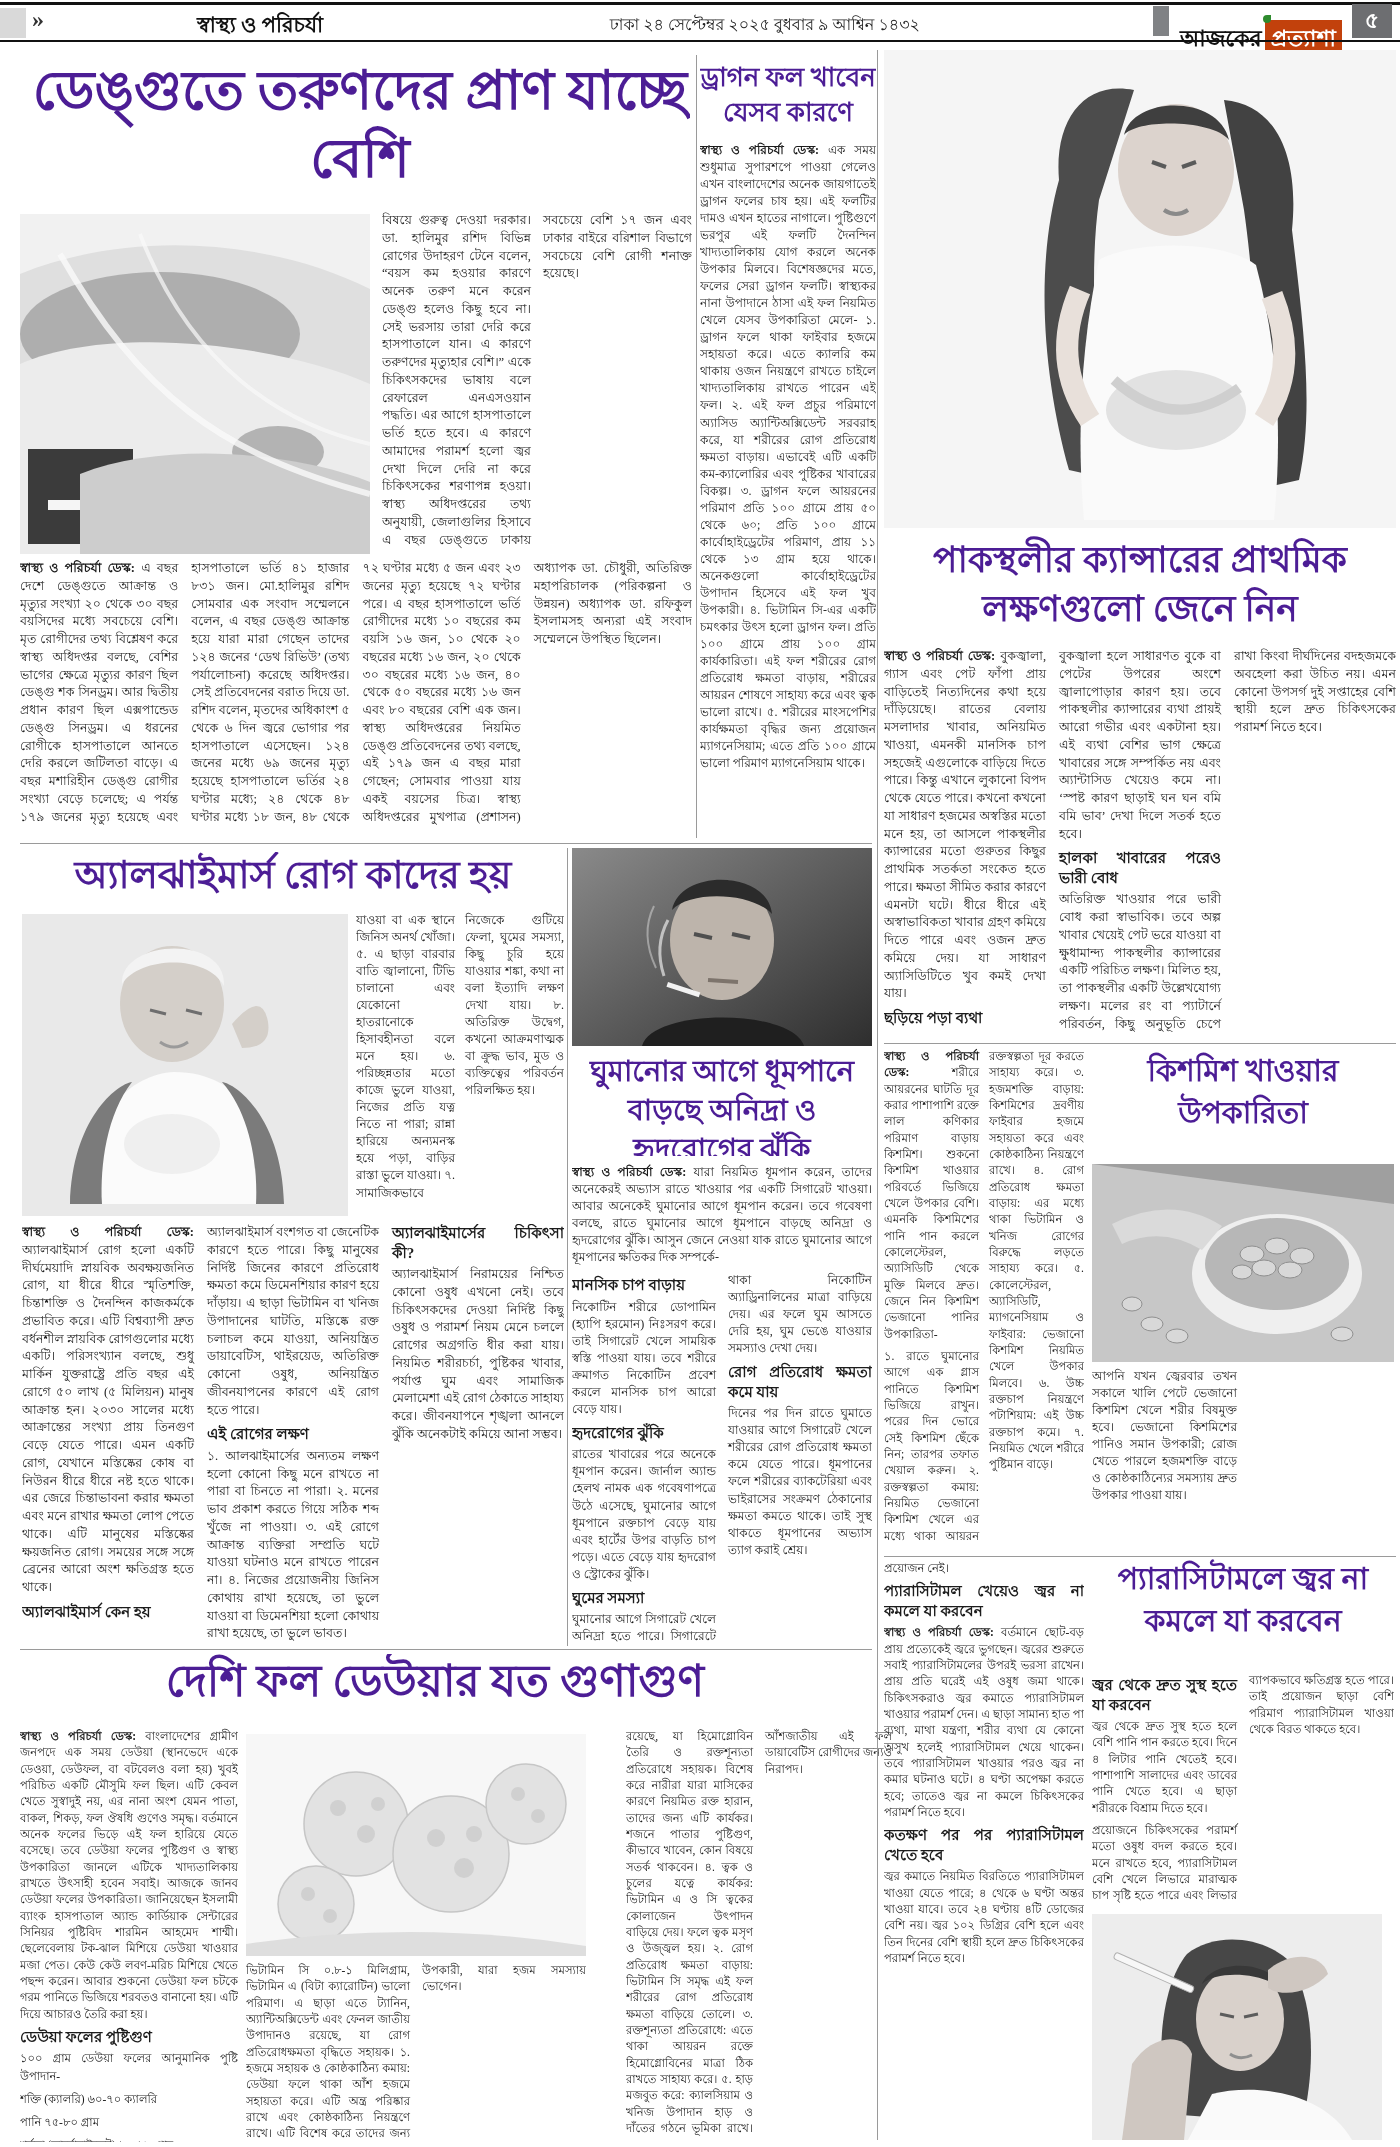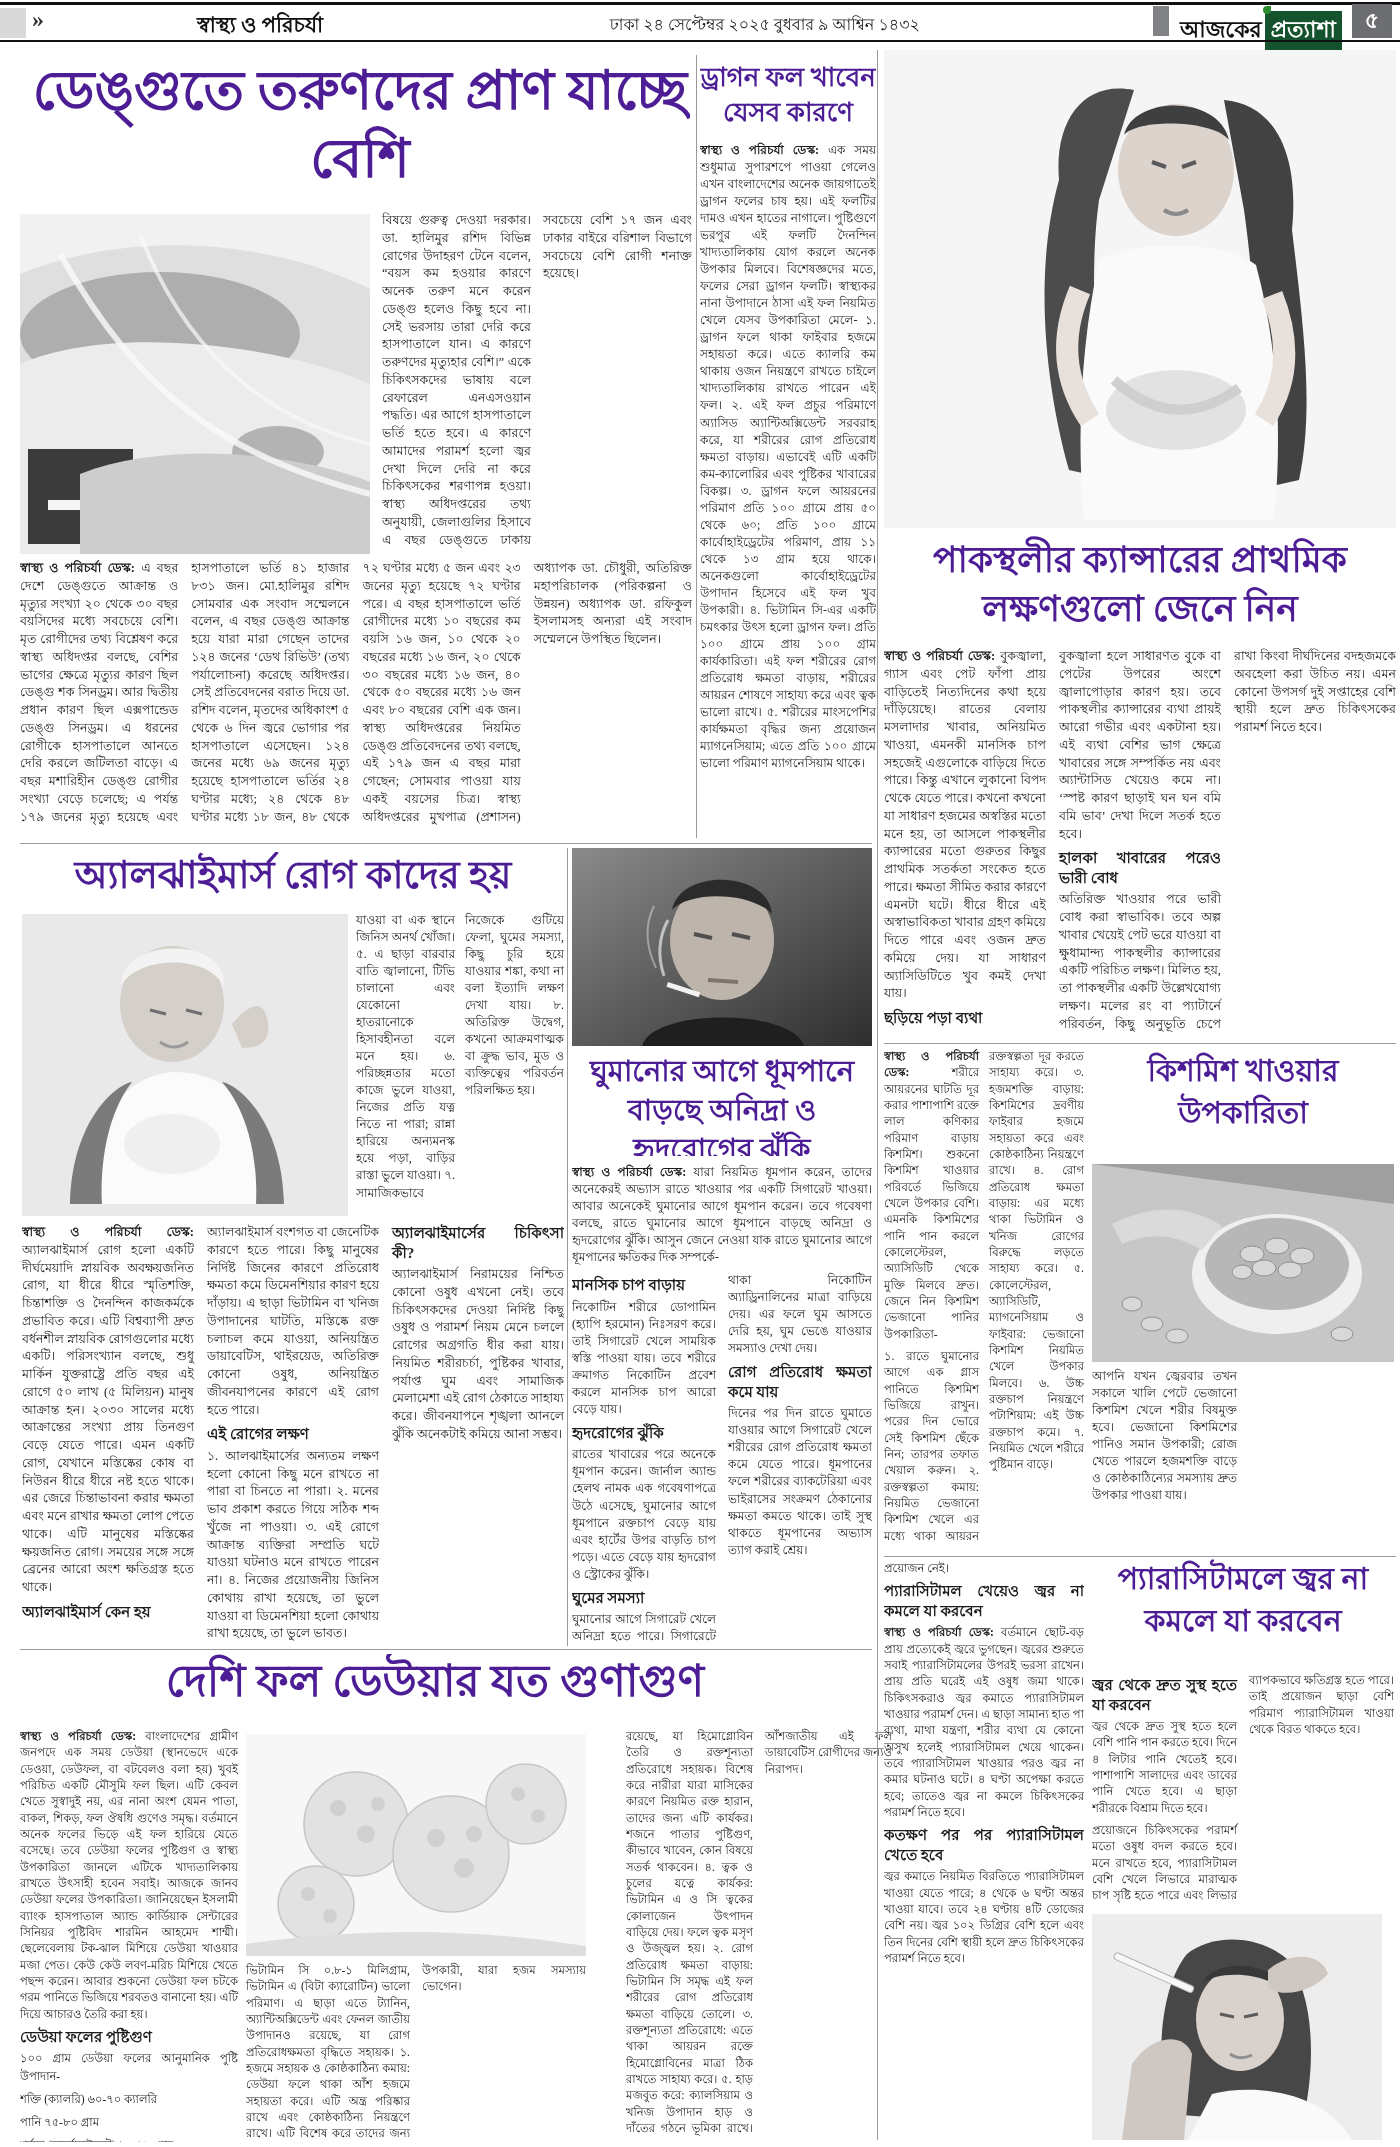--- a/index.html
+++ b/index.html
@@ -7,23 +7,23 @@
          font-family:"Liberation Serif", serif;color:#1c1c1c;overflow:hidden;}
   
   .top-rule{position:absolute;left:0;top:2px;width:1400px;height:3px;background:#111;}
   .head-bottom-rule{position:absolute;left:0;top:40px;width:1400px;height:2px;background:#111;}
   .corner-box{position:absolute;left:0;top:8px;width:26px;height:30px;background:#d9d9d9;}
   .chevron{position:absolute;left:32px;top:6px;font-size:24px;font-weight:bold;color:#333;}
   .section-title{position:absolute;left:140px;top:9px;width:240px;text-align:center;
                  font-size:21px;font-weight:bold;color:#111;}
   .dateline{position:absolute;left:480px;top:12px;width:440px;text-align:right;font-size:16px;color:#222;}
   .mast-sep{position:absolute;left:1153px;top:6px;width:16px;height:30px;background:#808285;}
-  .masthead{position:absolute;left:1180px;top:15px;height:30px;display:flex;align-items:center;}
+  .masthead{position:absolute;left:1180px;top:24px;height:30px;display:flex;align-items:center;}
   .mast-black{font-size:22px;font-weight:bold;color:#111;}
-  .mast-red{font-size:22px;font-weight:bold;color:#fff;background:#14532d;padding:1px 6px;margin-left:3px;position:relative;}
+  .mast-red{font-size:22px;font-weight:bold;color:#fff;background:#c2410c;padding:1px 6px;margin-left:3px;position:relative;}
   .mast-leaf{position:absolute;left:-2px;top:-5px;width:8px;height:8px;background:#2e8b2e;border-radius:60% 0 60% 60%;}
   .page-badge{position:absolute;left:1352px;top:4px;width:40px;height:34px;background:#6d6e71;
               color:#fff;font-size:22px;font-weight:bold;text-align:center;line-height:34px;}
   
   .hl{position:absolute;font-weight:bold;color:#4c1d95;text-align:center;overflow:hidden;line-height:1.25;}
   .box{position:absolute;overflow:hidden;text-align:justify;font-size:12.5px;line-height:1.42;}
   .c2{columns:2;column-gap:12px;column-fill:auto;height:100%;}
   .c3{columns:3;column-gap:13px;column-fill:auto;height:100%;}
   .c4{columns:4;column-gap:13px;column-fill:auto;height:100%;}
   .box p{margin:0 0 6px 0;}

